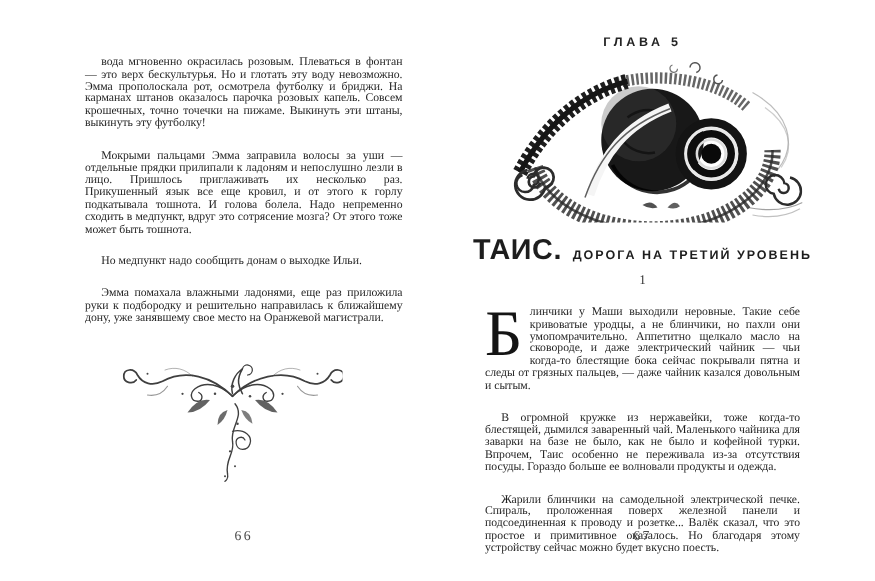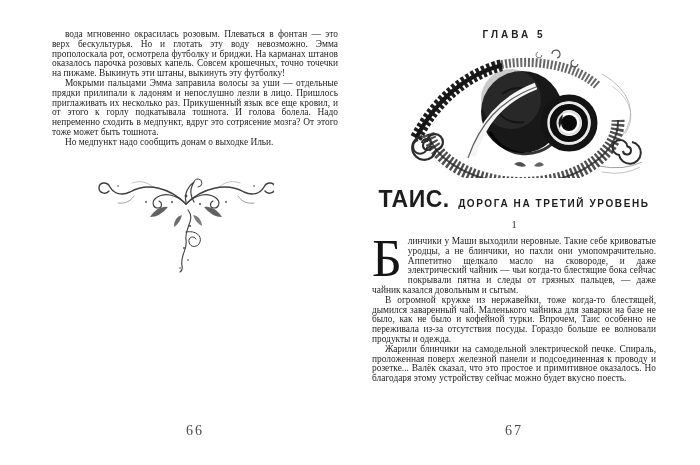--- a/index.html
+++ b/index.html
@@ -9,30 +9,30 @@
     font-family:"Liberation Serif", serif;
     color:#1f1f1f;
   }
   .page{position:absolute;top:25px;height:420px;}
   .page-left{left:52px;width:286px;}
   .page-right{left:372px;width:284px;}
   .body-text{
     font-size:9.4px;line-height:9.8px;text-align:justify;
     color:#1f1f1f;
   }
-  .body-text p{margin:0;text-indent:13px;}
+  .body-text p{margin:16px;text-indent:13px;}
   .page-left .body-text{padding-top:5px;}
 
   
   .flourish{display:block;margin:26px 0 0 46px;}
 
   
   .pagenum{
     position:absolute;top:398px;left:0;width:100%;
-    text-align:center;font-size:14px;letter-spacing:2px;color:#4a4a4a;
+    text-align:center;font-size:11px;letter-spacing:2px;color:#4a4a4a;
   }
 
   
   .chapter{
     margin-top:4px;text-align:center;
     font-family:"Liberation Sans", sans-serif;
     font-size:10px;font-weight:600;letter-spacing:3px;color:#242424;
   }
   .illustration{display:block;margin:6px auto 0 auto;transform:translateX(10px);}
   .title-row{
@@ -55,20 +55,21 @@
   }
 </style>
 </head>
 <body>
 
 <div class="page page-left">
   <div class="body-text">
     <p>вода мгновенно окрасилась розовым. Плеваться в фонтан — это верх бескультурья. Но и глотать эту воду невозможно. Эмма прополоскала рот, осмотрела футболку и бриджи. На карманах штанов оказалось парочка розовых капель. Совсем крошечных, точно точечки на пижаме. Выкинуть эти штаны, выкинуть эту футболку!</p>
     <p>Мокрыми пальцами Эмма заправила волосы за уши — отдельные прядки прилипали к ладоням и непослушно лезли в лицо. Пришлось приглаживать их несколько раз. Прикушенный язык все еще кровил, и от этого к горлу подкатывала тошнота. И голова болела. Надо непременно сходить в медпункт, вдруг это сотрясение мозга? От этого тоже может быть тошнота.</p>
     <p>Но медпункт надо сообщить донам о выходке Ильи.</p>
+    <p>Эмма помахала влажными ладонями, еще раз приложила руки к подбородку и решительно направилась к ближайшему дону, уже занявшему свое место на Оранжевой магистрали.</p>
   </div>
 
   <svg class="flourish" width="176" height="100" viewBox="0 0 176 100" fill="none">
     <g stroke="#3f3f3f" stroke-width="1.4" stroke-linecap="round" fill="none">
       <path d="M88,30 C104,14 128,8 146,18 C154,22 162,20 166,13 c3,-6 11,-5 11,1 c0,5 -7,7 -10,3"></path>
       <path d="M88,30 C72,14 50,8 32,18 C24,22 16,20 12,13 c-3,-6 -11,-5 -11,1 c0,5 7,7 10,3"></path>
       <path d="M88,30 C98,20 110,18 118,24 c5,4 3,10 -2,10 c-4,0 -5,-5 -1,-7" stroke-width="1.1"></path>
       <path d="M88,30 C78,20 66,18 58,24 c-5,4 -3,10 2,10 c4,0 5,-5 1,-7" stroke-width="1.1"></path>
       <path d="M88,28 c-2,-8 2,-16 8,-20 c-6,10 -2,16 0,20" stroke-width="1.2"></path>
       <path d="M96,8 a4,4 0 1 1 4,5" stroke-width="1"></path>

